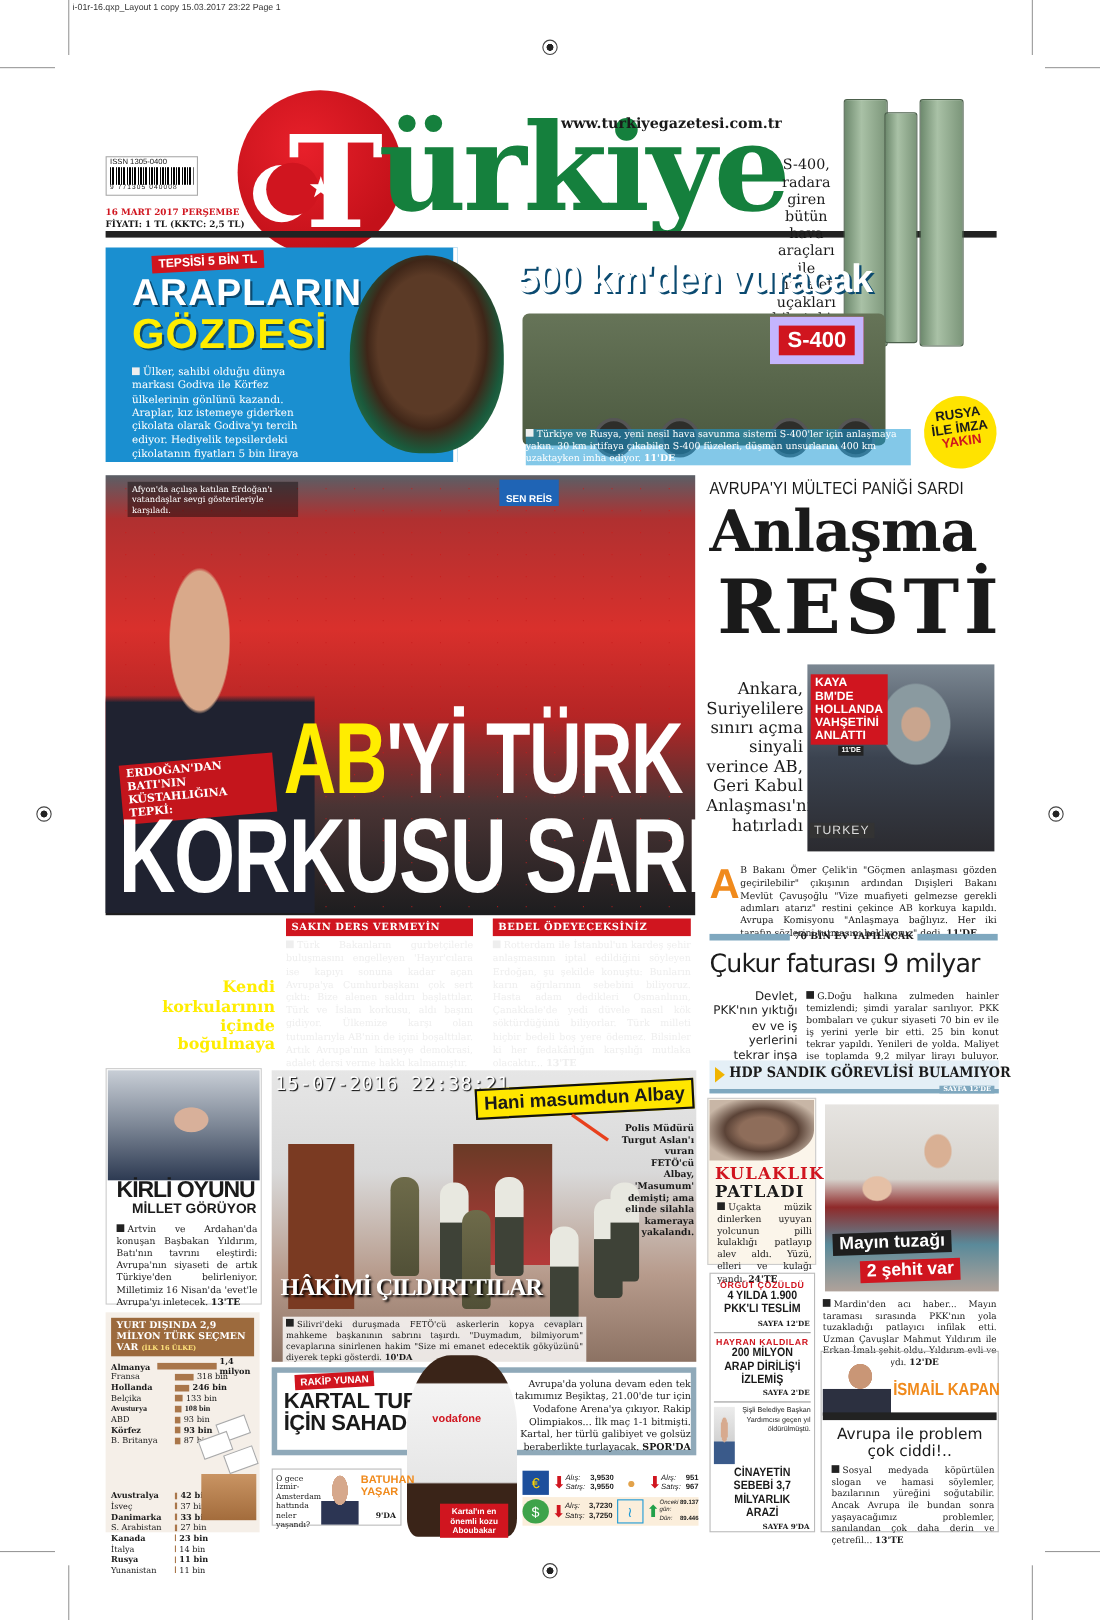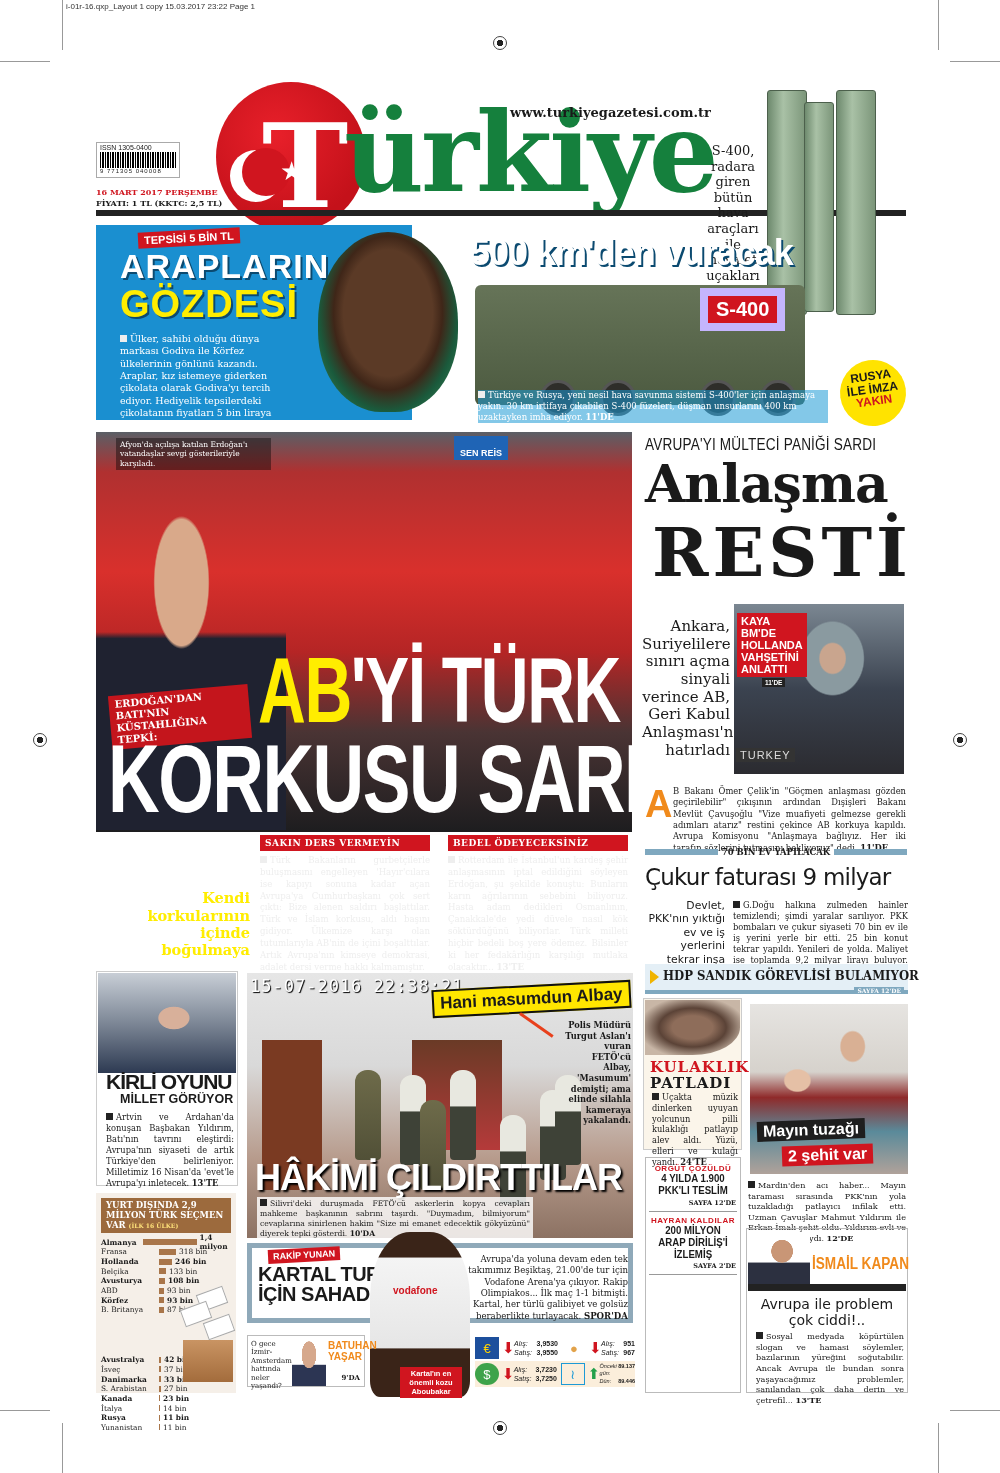--- a/index.html
+++ b/index.html
@@ -72,21 +72,21 @@
 
 .box{border:1px solid #ccc}
 .yildirim-photo{left:98px;top:973px;width:138px;height:100px;background:radial-gradient(ellipse at 55% 45%,#d8b09a 0 14%,transparent 15%),linear-gradient(180deg,#c8ced6 0,#7d8796 50%,#2d3a52 100%)}
 .kirli{left:106px;top:1070px;font-family:"Liberation Sans",sans-serif;font-weight:900;font-size:21px;letter-spacing:-1px}
 .millet{left:120px;top:1092px;font-family:"Liberation Sans",sans-serif;font-weight:900;font-size:12.5px}
 .yil-body{left:106px;top:1112px;width:128px;font-size:8.3px;line-height:1.32;text-align:justify}
 .feto-photo{left:247px;top:973px;width:386px;height:265px;background:linear-gradient(180deg,#e6e6e6 0,#d9d9d9 35%,#b79b8c 70%,#8c7263 100%)}
 .cctv{left:250px;top:976px;font-family:"DejaVu Sans Mono",monospace;font-size:17px;color:#fff;text-shadow:1px 1px 1px #000;letter-spacing:1px}
 .hani{left:432px;top:985px;background:#ffe600;font-family:"Liberation Sans",sans-serif;font-weight:900;font-size:17px;padding:2px 6px;transform:rotate(-3deg);border:2px solid #111}
 .polis{left:565px;top:1020px;width:66px;font-size:8.3px;line-height:1.28;text-align:right;font-weight:700}
-.hakimi{left:255px;top:1157px;font-family:Liberation Sans, sans-serif;font-weight:900;font-size:36px;color:#fff;text-shadow:2px 2px 2px #000;letter-spacing:-1px}
+.hakimi{left:255px;top:1157px;font-family:Liberation Serif, serif;font-weight:900;font-size:22px;color:#fff;text-shadow:2px 2px 2px #000;letter-spacing:-1px}
 .feto-body{left:257px;top:1197px;width:276px;font-size:7.6px;line-height:1.32;background:rgba(255,255,255,.82);padding:2px 3px;text-align:justify}
 .soldier{width:26px;height:90px;border-radius:12px 12px 4px 4px;background:linear-gradient(180deg,#6e6b4a,#515037)}
 .officer{width:26px;height:90px;border-radius:12px 12px 4px 4px;background:linear-gradient(180deg,#e8e8e0 40%,#3e4237 41%)}
 .vote-box{left:96px;top:1193px;width:140px;height:200px;background:#f5efe8}
 .vote-head{background:#9c6a3d;color:#fff;font-size:8.5px;font-weight:700;padding:3px 5px;line-height:1.15}
 .vrow{display:flex;align-items:center;height:9.7px;font-size:7.4px}
 .vname{width:58px}
 .vbar{height:6px;background:#a9764a;margin-right:3px}
 .envelope{width:28px;height:18px;background:#fff;border:1px solid #aaa;transform:rotate(-20deg)}
 .ballot{left:183px;top:1340px;width:50px;height:42px;background:linear-gradient(180deg,#c99463,#a36c3c)}
@@ -270,21 +270,21 @@
       <div class="vrow" style="font-weight: 700;">
         <span class="vname">Hollanda</span>
         <span class="vbar" style="width:13px"></span>
         <span>246 bin</span>
       </div>
       <div class="vrow">
         <span class="vname">Belçika</span>
         <span class="vbar" style="width:7px"></span>
         <span>133 bin</span>
       </div>
-      <div class="vrow" style="font-weight: 700;">
+      <div class="vrow" style="font-weight: 700; font-family: Liberation Serif, serif;">
         <span class="vname">Avusturya</span>
         <span class="vbar" style="width:6px"></span>
         <span>108 bin</span>
       </div>
       <div class="vrow">
         <span class="vname">ABD</span>
         <span class="vbar" style="width:5px"></span>
         <span>93 bin</span>
       </div>
       <div class="vrow" style="font-weight: 700;">
@@ -437,20 +437,28 @@
     <div class="mini-h">4 YILDA 1.900 PKK'LI TESLİM</div>
     <div class="mini-s">SAYFA 12'DE</div>
   </div>
   <hr>
   <div>
     <div class="mini-k">HAYRAN KALDILAR</div>
     <div class="mini-h">200 MİLYON ARAP DİRİLİŞ'İ İZLEMİŞ</div>
     <div class="mini-s">SAYFA 2'DE</div>
   </div>
   <hr>
+  <div>
+    <div style="display:flex;gap:3px;padding:0 3px">
+      <div class="sisli-photo"></div>
+      <div style="font-size:6.5px;line-height:1.25;text-align:right;font-family:'Liberation Sans',sans-serif">Şişli Belediye Başkan Yardımcısı geçen yıl öldürülmüştü.</div>
+    </div>
+    <div class="mini-h" style="margin-top:3px">CİNAYETİN SEBEBİ 3,7 MİLYARLIK ARAZİ</div>
+    <div class="mini-s">SAYFA 9'DA</div>
+  </div>
 </div>
 
 <div class="abs kapan"></div>
 <div class="abs kapan-photo"></div>
 <div class="abs kapan-name">İSMAİL KAPAN</div>
 <div class="abs kapan-bar"></div>
 <div class="abs kapan-h">Avrupa ile problem çok ciddi!..</div>
 <div class="abs kapan-body"><span class="sqd"></span><span>Sosyal medyada köpürtülen slogan ve hamasi söylemler, bazılarının yüreğini soğutabilir. Ancak Avrupa ile bundan sonra yaşayacağımız problemler, sanılandan çok daha derin ve çetrefil...</span> <b>13'TE</b></div>
 
 </body></html>

